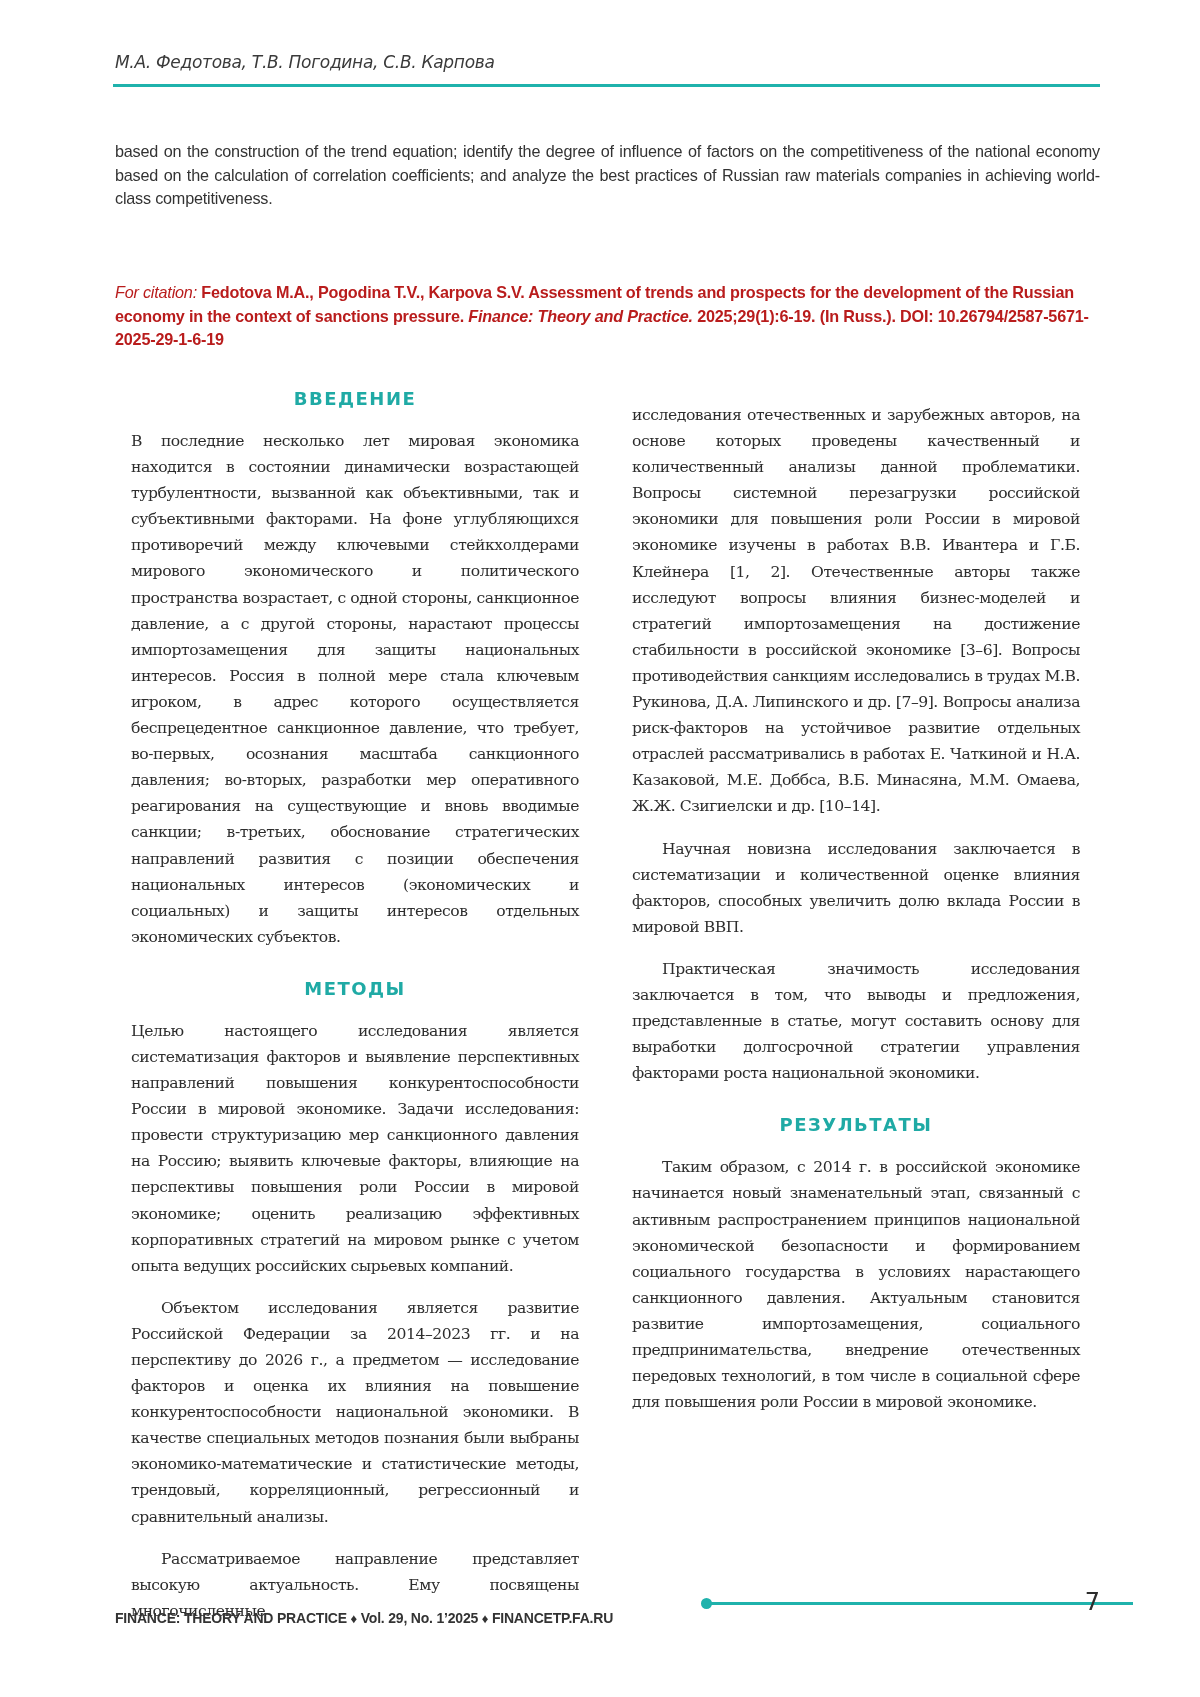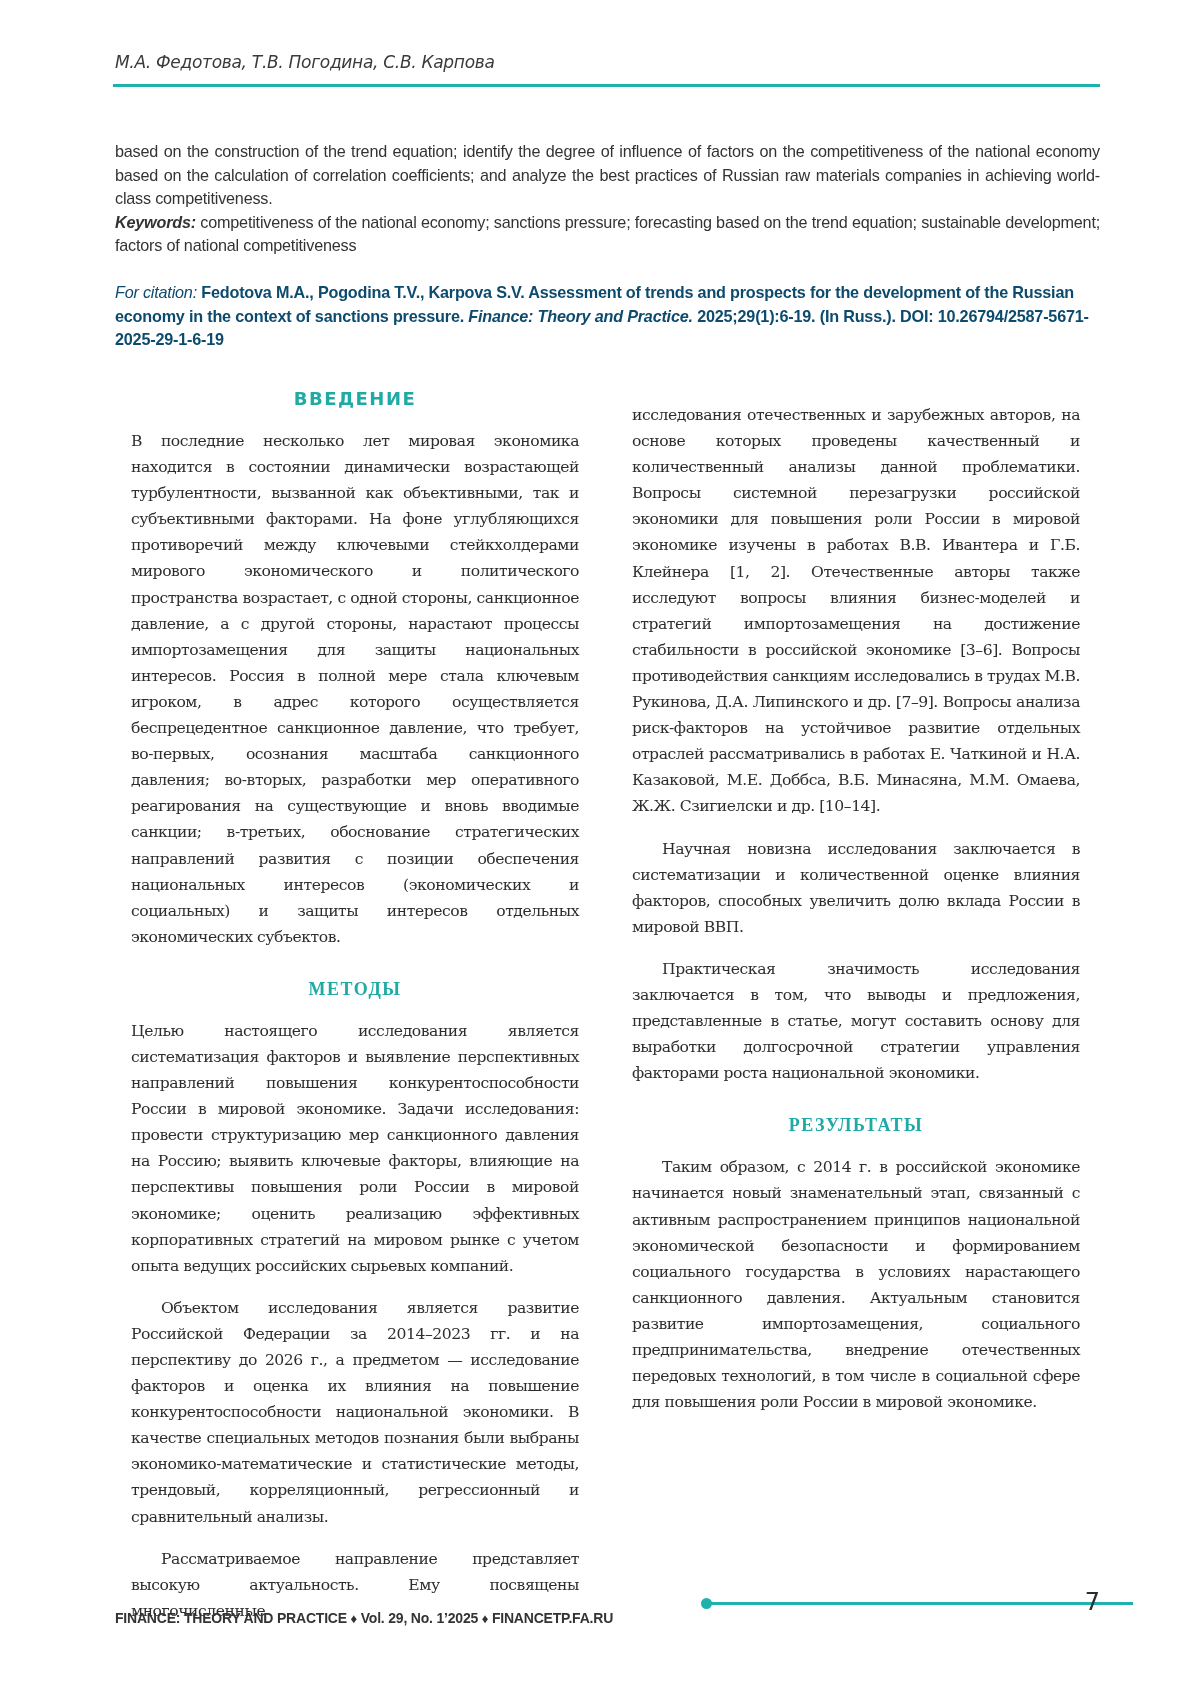--- a/index.html
+++ b/index.html
@@ -12,39 +12,39 @@
   .head-rule { position: absolute; left: 113px; right: 100px; top: 84px; height: 3px; background: #1fb2ac; }
   .abstract {
     position: absolute; left: 115px; right: 100px; top: 140px;
     font-family: "Liberation Sans", sans-serif; font-size: 16.2px; line-height: 23.5px; color: #333;
     text-align: justify; letter-spacing: -0.2px;
   }
   .abstract p { margin: 0; }
   .kw-label { font-weight: bold; font-style: italic; }
   .citation {
     position: absolute; left: 115px; right: 100px; top: 281px;
-    font-family: "Liberation Sans", sans-serif; font-size: 16.2px; line-height: 23.5px; color: #0c4a6e;
+    font-family: "Liberation Sans", sans-serif; font-size: 16.2px; line-height: 23.5px; color: #b91c1c;
     font-weight: bold; letter-spacing: -0.2px;
   }
   .citation .it { font-style: italic; font-weight: normal; }
   .citation .bit { font-style: italic; }
   .col {
     position: absolute; top: 386px; width: 480px;
     font-family: "DejaVu Serif", serif; font-size: 15.6px; line-height: 26.1px; color: #2d2d2d;
     letter-spacing: -0.45px;
   }
   .col-left { left: 115px; }
   .col-right { left: 616px; }
   .col p { margin: 16px; text-align: justify; }
   .col p.indent { text-indent: 30px; }
   .col h2 {
     margin: 0; text-align: center; font-family: "DejaVu Sans", sans-serif; font-weight: bold;
     font-size: 18px; line-height: 26px; color: #1faaa5; letter-spacing: 1.5px;
   }
-  .col h2.gap { margin-top: 26px; font-family: Liberation Serif, serif; }
+  .col h2.gap { margin-top: 26px; }
   .it { font-style: italic; }
   .footer {
     position: absolute; left: 115px; top: 1590px; width: 985px; height: 26px;
     font-family: "Liberation Sans", sans-serif; font-weight: bold; font-size: 14px; color: #333;
   }
   .footer-text { position: absolute; left: 0; top: 20px; white-space: nowrap; letter-spacing: -0.2px; }
   .footer-line { position: absolute; left: 591px; top: 12px; width: 427px; height: 3px; background: #1fb2ac; }
   .footer-dot { position: absolute; left: 586px; top: 8px; width: 11px; height: 11px; border-radius: 50%; background: #1fb2ac; }
   .page-num {
     position: absolute; right: 0; top: -2px; font-family: "DejaVu Sans", sans-serif;
@@ -53,21 +53,20 @@
   .diamond { font-size: 13px; }
 </style>
 </head>
 <body>
 
 <div class="running-head">М.А. Федотова, Т.В. Погодина, С.В. Карпова</div>
 <div class="head-rule"></div>
 
 <div class="abstract">
   <p>based on the construction of the trend equation; identify the degree of influence of factors on the competitiveness of the national economy based on the calculation of correlation coefficients; and analyze the best practices of Russian raw materials companies in achieving world-class competitiveness.</p>
-  <p><span class="kw-label">Keywords:</span> <span>competitiveness of the national economy; sanctions pressure; forecasting based on the trend equation; sustainable development; factors of national competitiveness</span></p>
 </div>
 
 <div class="citation">
   <span class="it">For citation:</span>
   <span>Fedotova M.A., Pogodina T.V., Karpova S.V. Assessment of trends and prospects for the development of the Russian economy in the context of sanctions pressure.</span>
   <span class="bit">Finance: Theory and Practice.</span>
   <span>2025;29(1):6-19. (In Russ.). DOI: 10.26794/2587-5671-2025-29-1-6-19</span>
 </div>
 
 <div class="col col-left">

